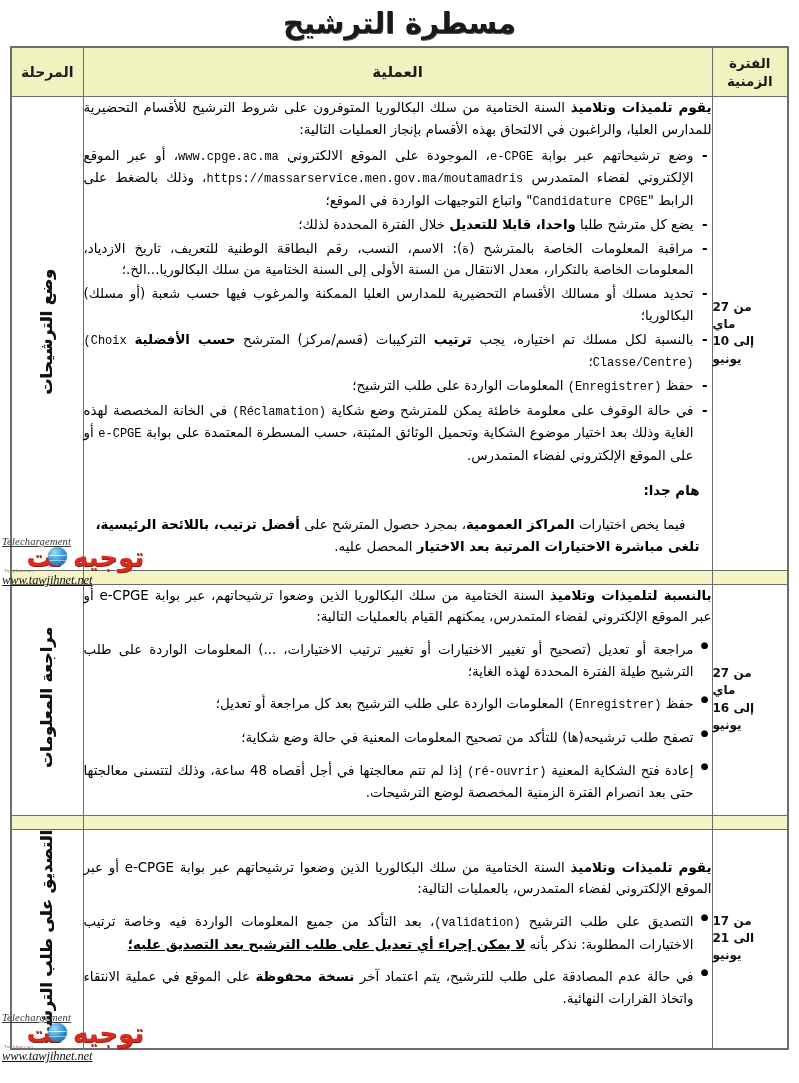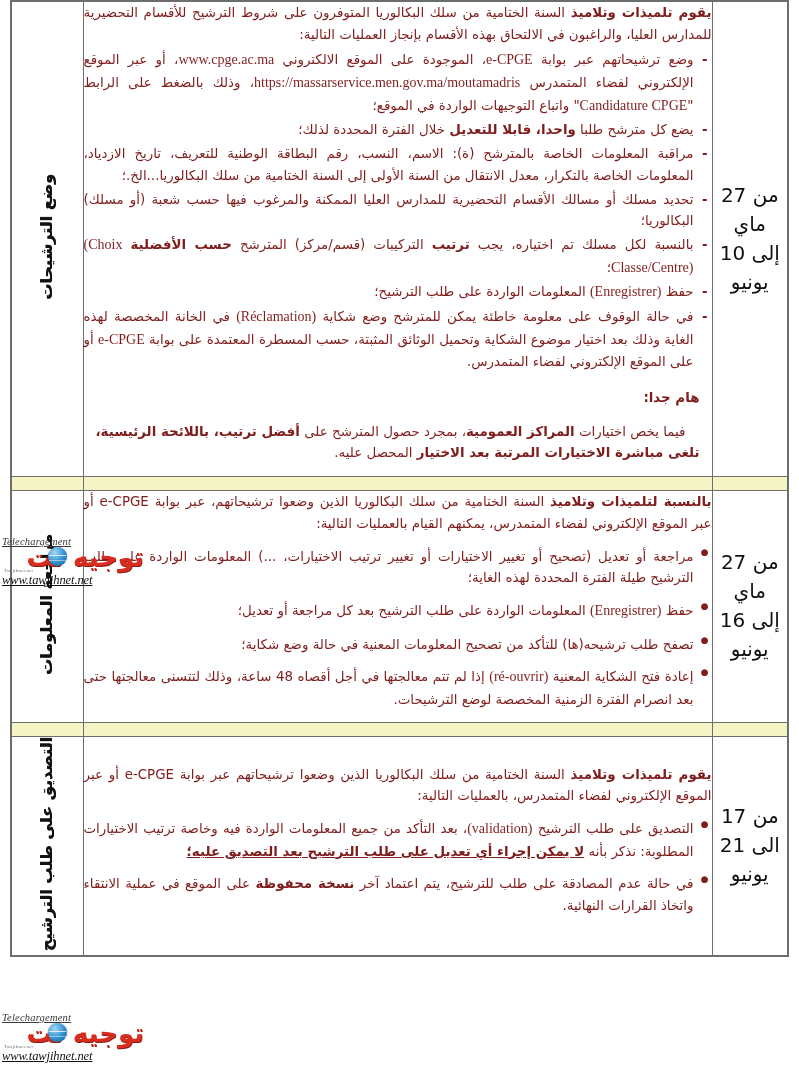--- a/index.html
+++ b/index.html
@@ -61,23 +61,23 @@
     padding: 6px 2px;
     line-height: 1.35;
   }
   .hdr .hdr-period { width: 76px; font-size: 13.5px; }
   .hdr .hdr-stage  { width: 72px; font-size: 14px; }
   .hdr .hdr-op     { font-size: 15px; }
 
   
   .period-cell {
     width: 76px;
-    text-align: center;
-    font-weight: 400;
-    font-size: 20px;
+    text-align: left;
+    font-weight: 700;
+    font-size: 12px;
     line-height: 1.45;
     color: #111;
     background: #fff;
   }
   .period-cell .pline { display: block; white-space: nowrap; }
 
   
   .stage-cell {
     width: 72px;
     background: #fff;
@@ -97,21 +97,21 @@
   }
 
   
   .op-cell {
     background: #fff;
     padding: 7px 10px 9px 10px;
     font-size: 13.4px;
     line-height: 1.62;
     text-align: justify;
     text-justify: inter-word;
-    color: #7f1d1d;
+    color: #000000;
   }
 
   .intro {
     margin: 0 0 4px 0;
     text-align: justify;
   }
 
   
   ul.dash-list {
     list-style: none;
@@ -146,24 +146,24 @@
     content: "\25CF";
     position: absolute;
     right: -15px;
     top: -1px;
     font-size: 9px;
   }
 
   .b { font-weight: 700; }
   .bu { font-weight: 700; text-decoration: underline; }
   .lat {
-    font-family: Liberation Serif, serif;
+    font-family: Liberation Mono, monospace;
     direction: ltr;
     unicode-bidi: embed;
-    font-size: 14px;
+    font-size: 12px;
     margin-top: 36px;
   }
 
   .note-head {
     font-weight: 700;
     margin: 14px 12px 2px 0;
   }
   .note-body {
     text-align: justify;
     text-indent: 14px;
@@ -253,28 +253,37 @@
     text-decoration: underline;
     margin-top: 0px;
     letter-spacing: -0.1px;
   }
 </style>
 </head>
 <body>
 
 <div class="page">
 
+  <div class="doc-title">مسطرة الترشيح</div>
 
   <table class="proc-table">
     <colgroup>
       <col style="width:76px">
       <col>
       <col style="width:72px">
     </colgroup>
     <tbody id="table-body">
+        <tr class="hdr">
+          <td class="hdr-period">
+            <div>الفترة</div>
+            <div>الزمنية</div>
+          </td>
+          <td class="hdr-op">العملية</td>
+          <td class="hdr-stage">المرحلة</td>
+        </tr>
         <tr>
           <td class="period-cell">
             <span class="pline">من 27</span>
             <span class="pline">ماي</span>
             <span class="pline">إلى 10</span>
             <span class="pline">يونيو</span>
           </td>
           <td class="op-cell">
             <p class="intro"><span class="b">يقوم تلميذات وتلاميذ</span><span> السنة الختامية من سلك البكالوريا المتوفرون على شروط الترشيح للأقسام التحضيرية للمدارس العليا، والراغبون في الالتحاق بهذه الأقسام بإنجاز العمليات التالية:</span></p>
             <ul class="dash-list">

